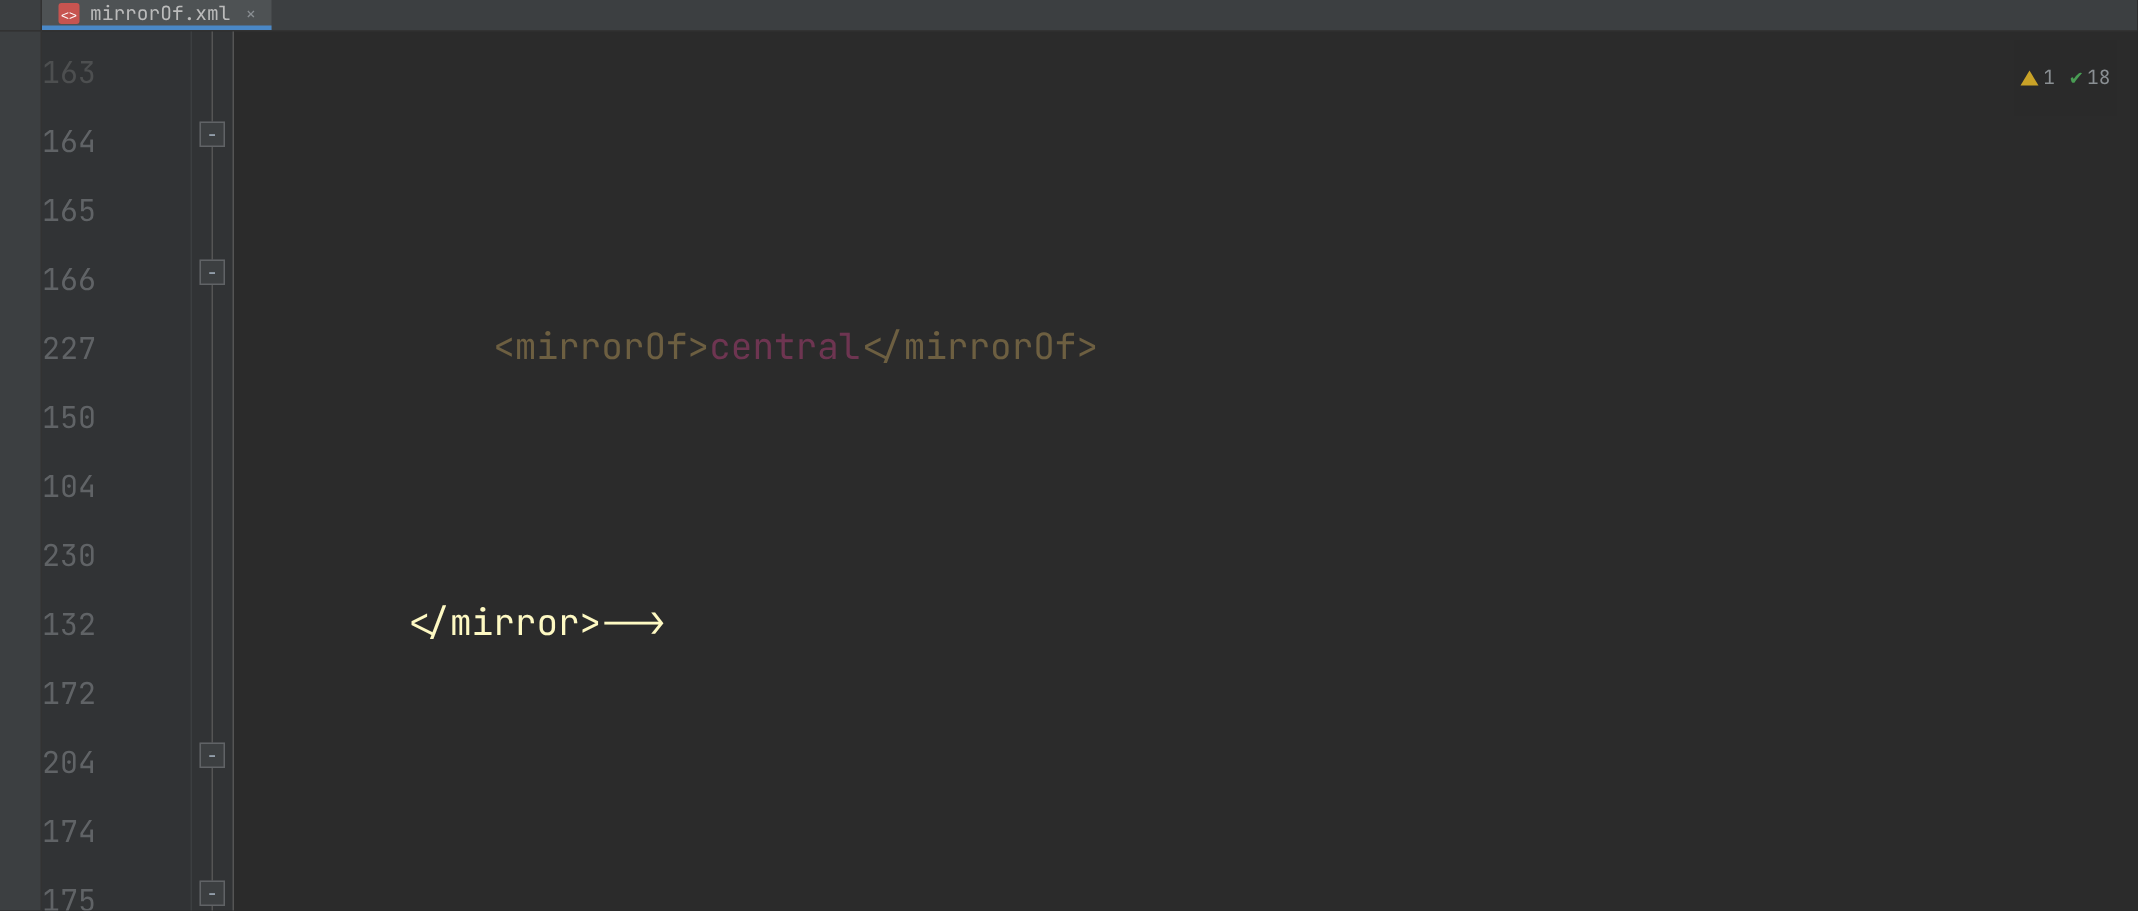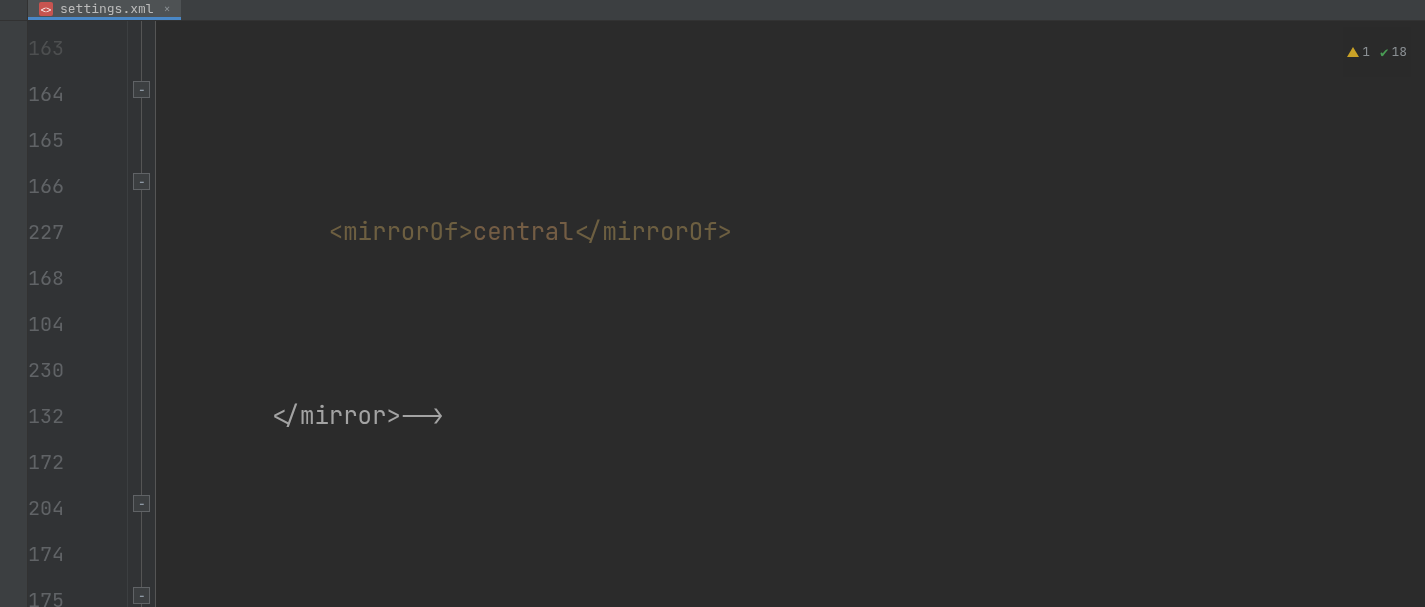--- a/index.html
+++ b/index.html
@@ -115,22 +115,22 @@
     text-align: center;
   }
   .ln {
     height: 46px;
     line-height: 46px;
     text-align: left;
     padding-right: 14px;
   }
   .ln.dim { color: #4d4f50; }
   .tag { color: #e8bf6a; }
-  .text { color: #fdba74; }
-  .comment { color: #a3a3a3; }
+  .text { color: #ec4899; }
+  .comment { color: #fef9c3; }
   .inspection {
     position: absolute;
     top: 6px;
     right: 14px;
     display: flex;
     align-items: center;
     gap: 10px;
     font-size: 13px;
     color: #8a8f93;
     background: rgba(43,43,43,0.7);
@@ -154,35 +154,35 @@
 
 <div class="tab-bar">
   <div class="left-strip"></div>
   <div class="tab">
     <span class="file-icon">
       <svg width="16" height="16" viewBox="0 0 16 16">
         <rect x="1" y="1" width="14" height="14" rx="2" fill="#c75450"></rect>
         <text x="8" y="12" font-size="9" font-family="sans-serif" text-anchor="middle" fill="#fff">&lt;&gt;</text>
       </svg>
     </span>
-    <span>settings.xml</span>
+    <span>mirrorOf.xml</span>
     <span class="close-x">×</span>
   </div>
 </div>
 
 <div class="editor-area">
   <div class="left-tool-strip"></div>
 
   <div class="gutter">
     <div class="ln dim">163</div>
     <div class="ln">164</div>
     <div class="ln">165</div>
     <div class="ln">166</div>
     <div class="ln">227</div>
-    <div class="ln">168</div>
+    <div class="ln">150</div>
     <div class="ln">104</div>
     <div class="ln">230</div>
     <div class="ln">132</div>
     <div class="ln">172</div>
     <div class="ln">204</div>
     <div class="ln">174</div>
     <div class="ln">175</div>
   </div>
 
   <div class="fold-strip">

